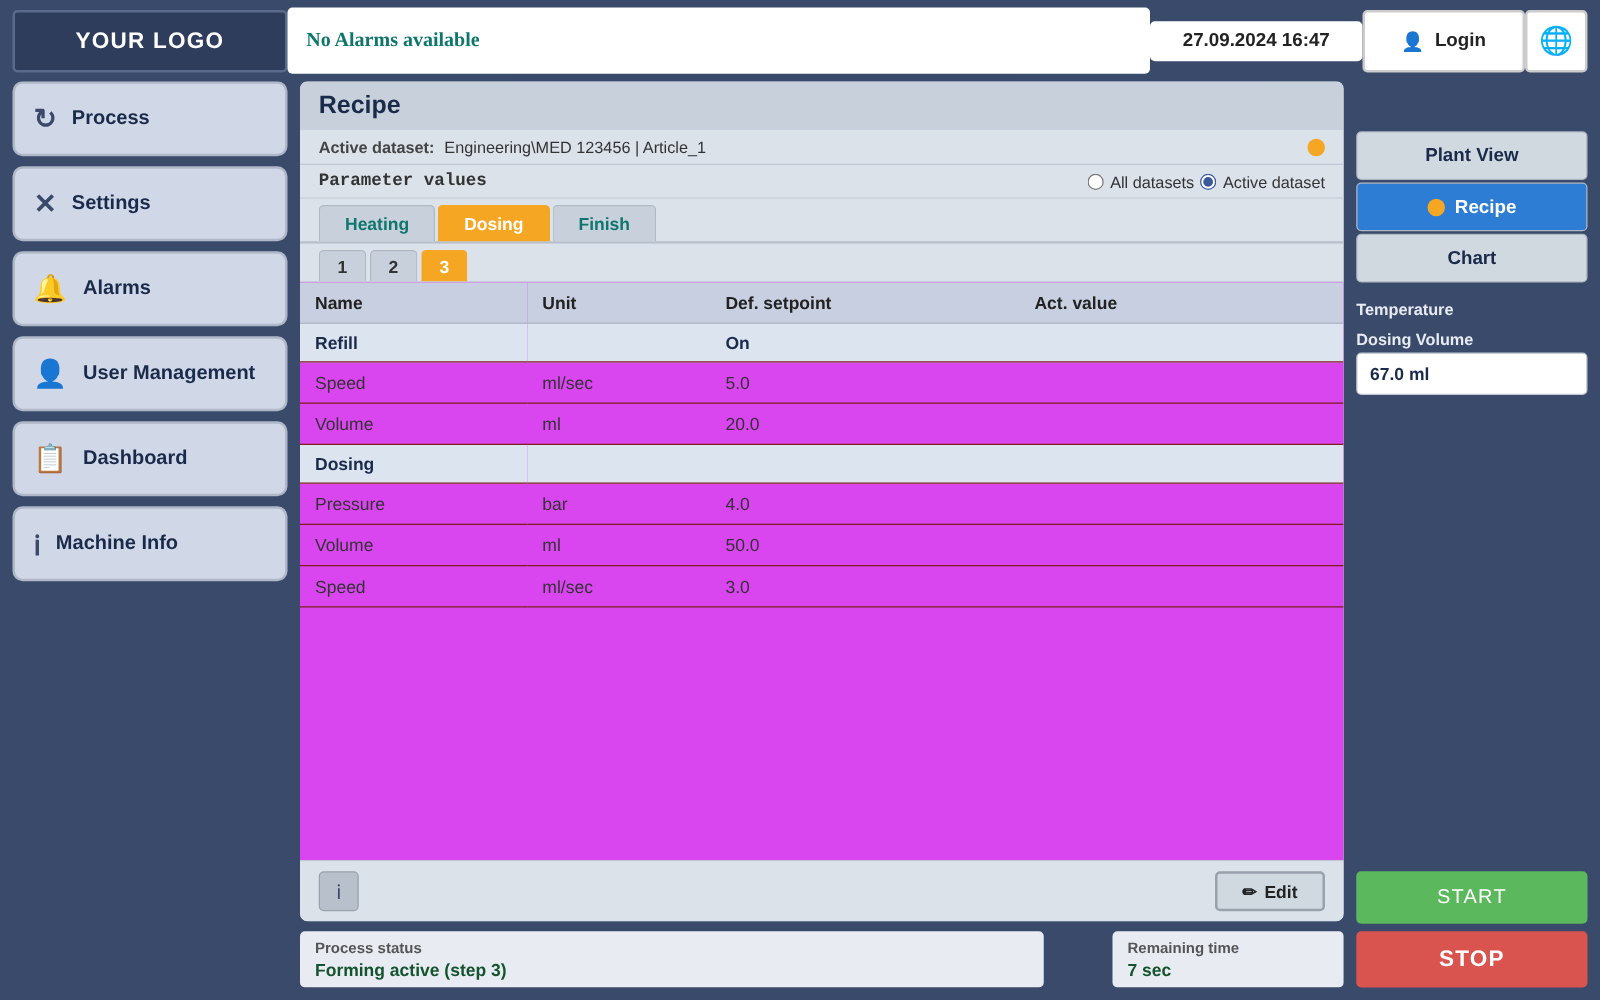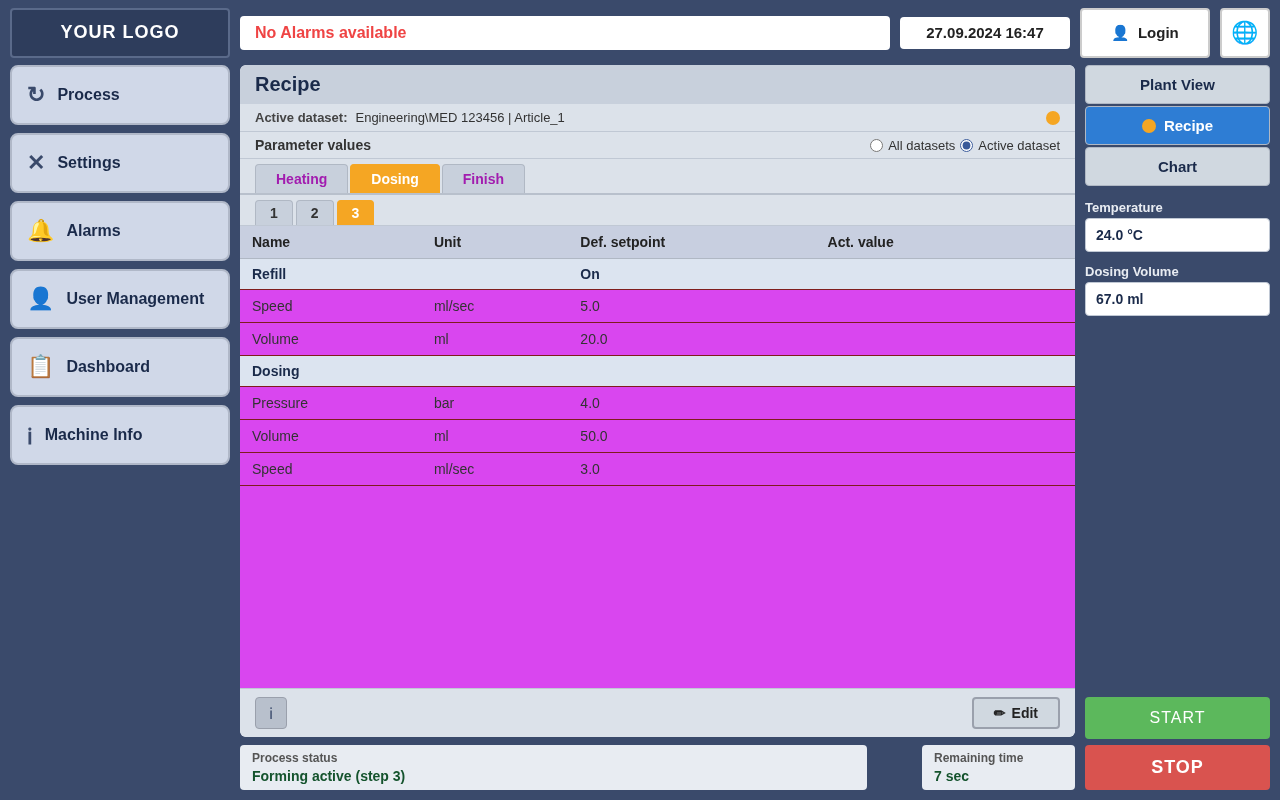--- a/index.html
+++ b/index.html
@@ -13,21 +13,20 @@
       flex-direction: column;
     }
 
     
     .top-bar {
       display: flex;
       align-items: center;
       background: #3a4a6b;
       height: 65px;
       padding: 8px 10px;
-      gap: 10px;
       flex-shrink: 0;
     }
     .logo-area {
       background: #2e3d5c;
       border: 2px solid #5a6a8a;
       border-radius: 4px;
       width: 220px;
       height: 50px;
       display: flex;
       align-items: center;
@@ -35,27 +34,28 @@
       color: white;
       font-weight: bold;
       font-size: 18px;
       letter-spacing: 1px;
       flex-shrink: 0;
     }
     .alarm-bar {
       background: white;
       border-radius: 4px;
       flex: 1;
-      height: 34px;
+      height: 53px;
       display: flex;
       align-items: center;
       padding: 0 15px;
       font-size: 16px;
       font-weight: bold;
-      color: #ef4444;
+      color: #0f766e;
+      font-family: Liberation Serif, serif;
     }
     .datetime-box {
       background: white;
       border-radius: 4px;
       height: 32px;
       min-width: 170px;
       display: flex;
       align-items: center;
       justify-content: center;
       font-size: 15px;
@@ -184,20 +184,21 @@
       padding: 5px 15px;
       display: flex;
       align-items: center;
       justify-content: space-between;
       border-bottom: 1px solid #c0c8d4;
     }
     .param-values-title {
       font-size: 14px;
       font-weight: bold;
       color: #333;
+      font-family: Liberation Mono, monospace;
     }
     .dataset-toggle {
       display: flex;
       align-items: center;
       gap: 5px;
       font-size: 13px;
     }
     .dataset-toggle label {
       display: flex;
       align-items: center;
@@ -216,21 +217,21 @@
       padding: 5px 15px 0 15px;
       gap: 2px;
       border-bottom: 2px solid #b8c0cc;
     }
     .tab {
       padding: 6px 20px;
       border-radius: 4px 4px 0 0;
       font-size: 14px;
       font-weight: bold;
       cursor: pointer;
-      color: #a21caf;
+      color: #0f766e;
       background: #c8d0dc;
       border: 1px solid #b0b8c4;
       border-bottom: none;
     }
     .tab.active {
       background: #f5a623;
       color: white;
       border-color: #f5a623;
     }
 
@@ -340,21 +341,21 @@
       margin-top: 8px;
       flex-shrink: 0;
     }
     .status-left {
       flex: 1;
       background: #e8ecf2;
       border-radius: 4px;
       padding: 6px 12px;
     }
     .status-right {
-      width: 153px;
+      width: 185px;
       background: #e8ecf2;
       border-radius: 4px;
       padding: 6px 12px;
       margin-left: 45px;
     }
     .status-label {
       font-size: 12px;
       color: #555;
       font-weight: bold;
       margin-bottom: 3px;
@@ -372,20 +373,21 @@
       flex-direction: column;
       gap: 0;
       flex-shrink: 0;
     }
 
     .right-nav {
       display: flex;
       flex-direction: column;
       gap: 2px;
       margin-bottom: 8px;
+      margin-top: 40px;
     }
     .right-nav-item {
       background: #d0d8e0;
       border: 1px solid #b0b8c4;
       border-radius: 4px;
       padding: 10px 12px;
       font-size: 15px;
       font-weight: bold;
       color: #1a2a4a;
       cursor: pointer;
@@ -646,21 +648,20 @@
         <div class="right-nav-item active">
           <span class="right-orange-dot"></span>
           <span>Recipe</span>
         </div>
         <div class="right-nav-item">
           <span>Chart</span>
         </div>
       </div>
 
       <div class="right-label">Temperature</div>
-      <div class="right-value-box">24.0 °C</div>
 
       <div class="right-label">Dosing Volume</div>
       <div class="right-value-box">67.0 ml</div>
 
       <div class="spacer"></div>
 
       <button class="start-btn">
         <span>START</span>
       </button>
       <button class="stop-btn">

